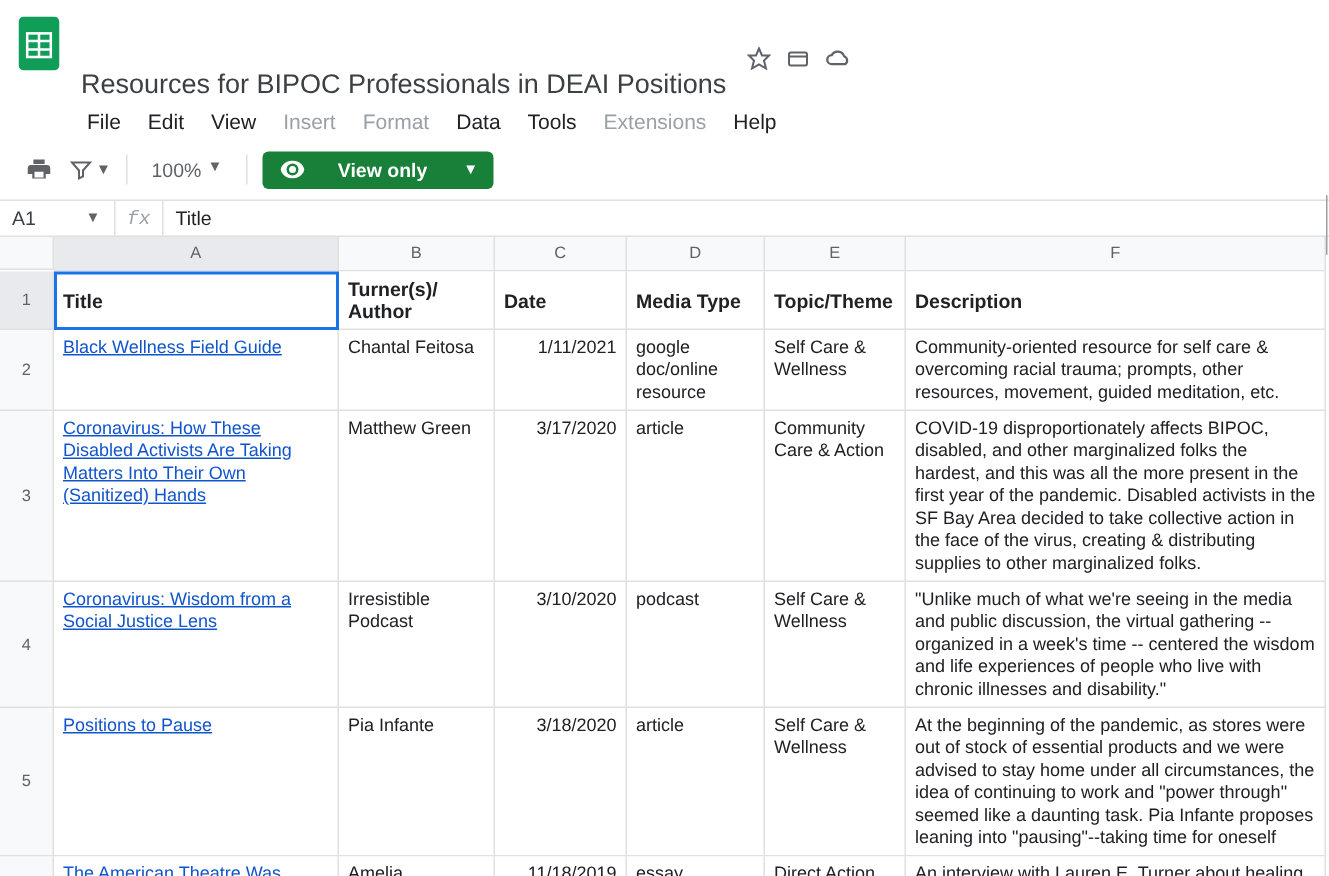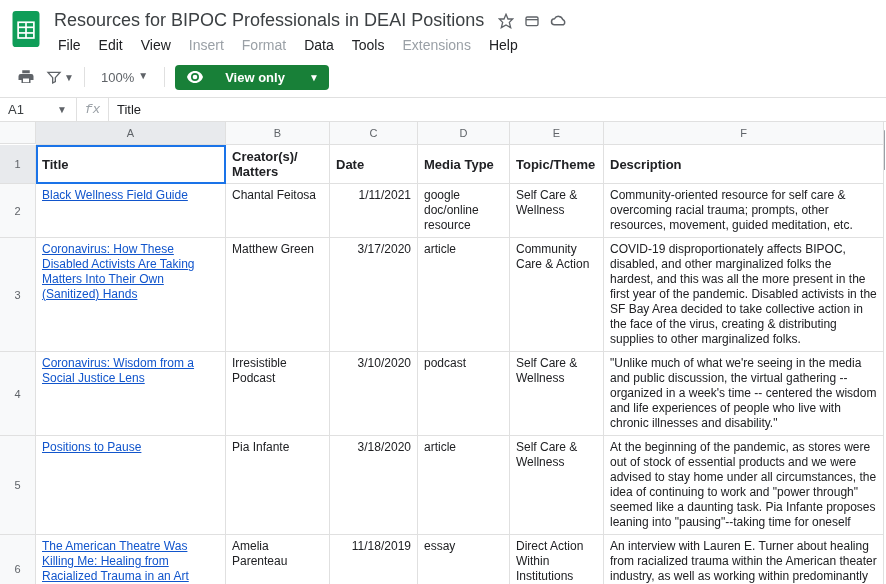--- a/index.html
+++ b/index.html
@@ -32,20 +32,21 @@
   .title-row {
     display: flex;
     align-items: center;
     gap: 10px;
     padding-top: 2px;
   }
   .doc-title {
     font-size: 18px;
     color: #3c4043;
     padding: 2px 4px;
+    margin-top: 36px;
   }
   .title-icon {
     color: #5f6368;
     display: inline-flex;
     align-items: center;
   }
   .menubar {
     display: flex;
     gap: 2px;
     margin-top: 0;
@@ -298,21 +299,21 @@
     <div class="col-header colB">B</div>
     <div class="col-header colC">C</div>
     <div class="col-header colD">D</div>
     <div class="col-header colE">E</div>
     <div class="col-header colF">F</div>
   </div>
 
   <div class="row">
     <div class="row-header active">1</div>
     <div class="cell header-cell colA selected">Title</div>
-    <div class="cell header-cell colB">Creator(s)/ Matters</div>
+    <div class="cell header-cell colB">Turner(s)/ Author</div>
     <div class="cell header-cell colC">Date</div>
     <div class="cell header-cell colD">Media Type</div>
     <div class="cell header-cell colE">Topic/Theme</div>
     <div class="cell header-cell colF">Description</div>
   </div>
 
   <div class="row">
     <div class="row-header">2</div>
     <div class="cell colA"><a>Black Wellness Field Guide</a></div>
     <div class="cell colB">Chantal Feitosa</div>

